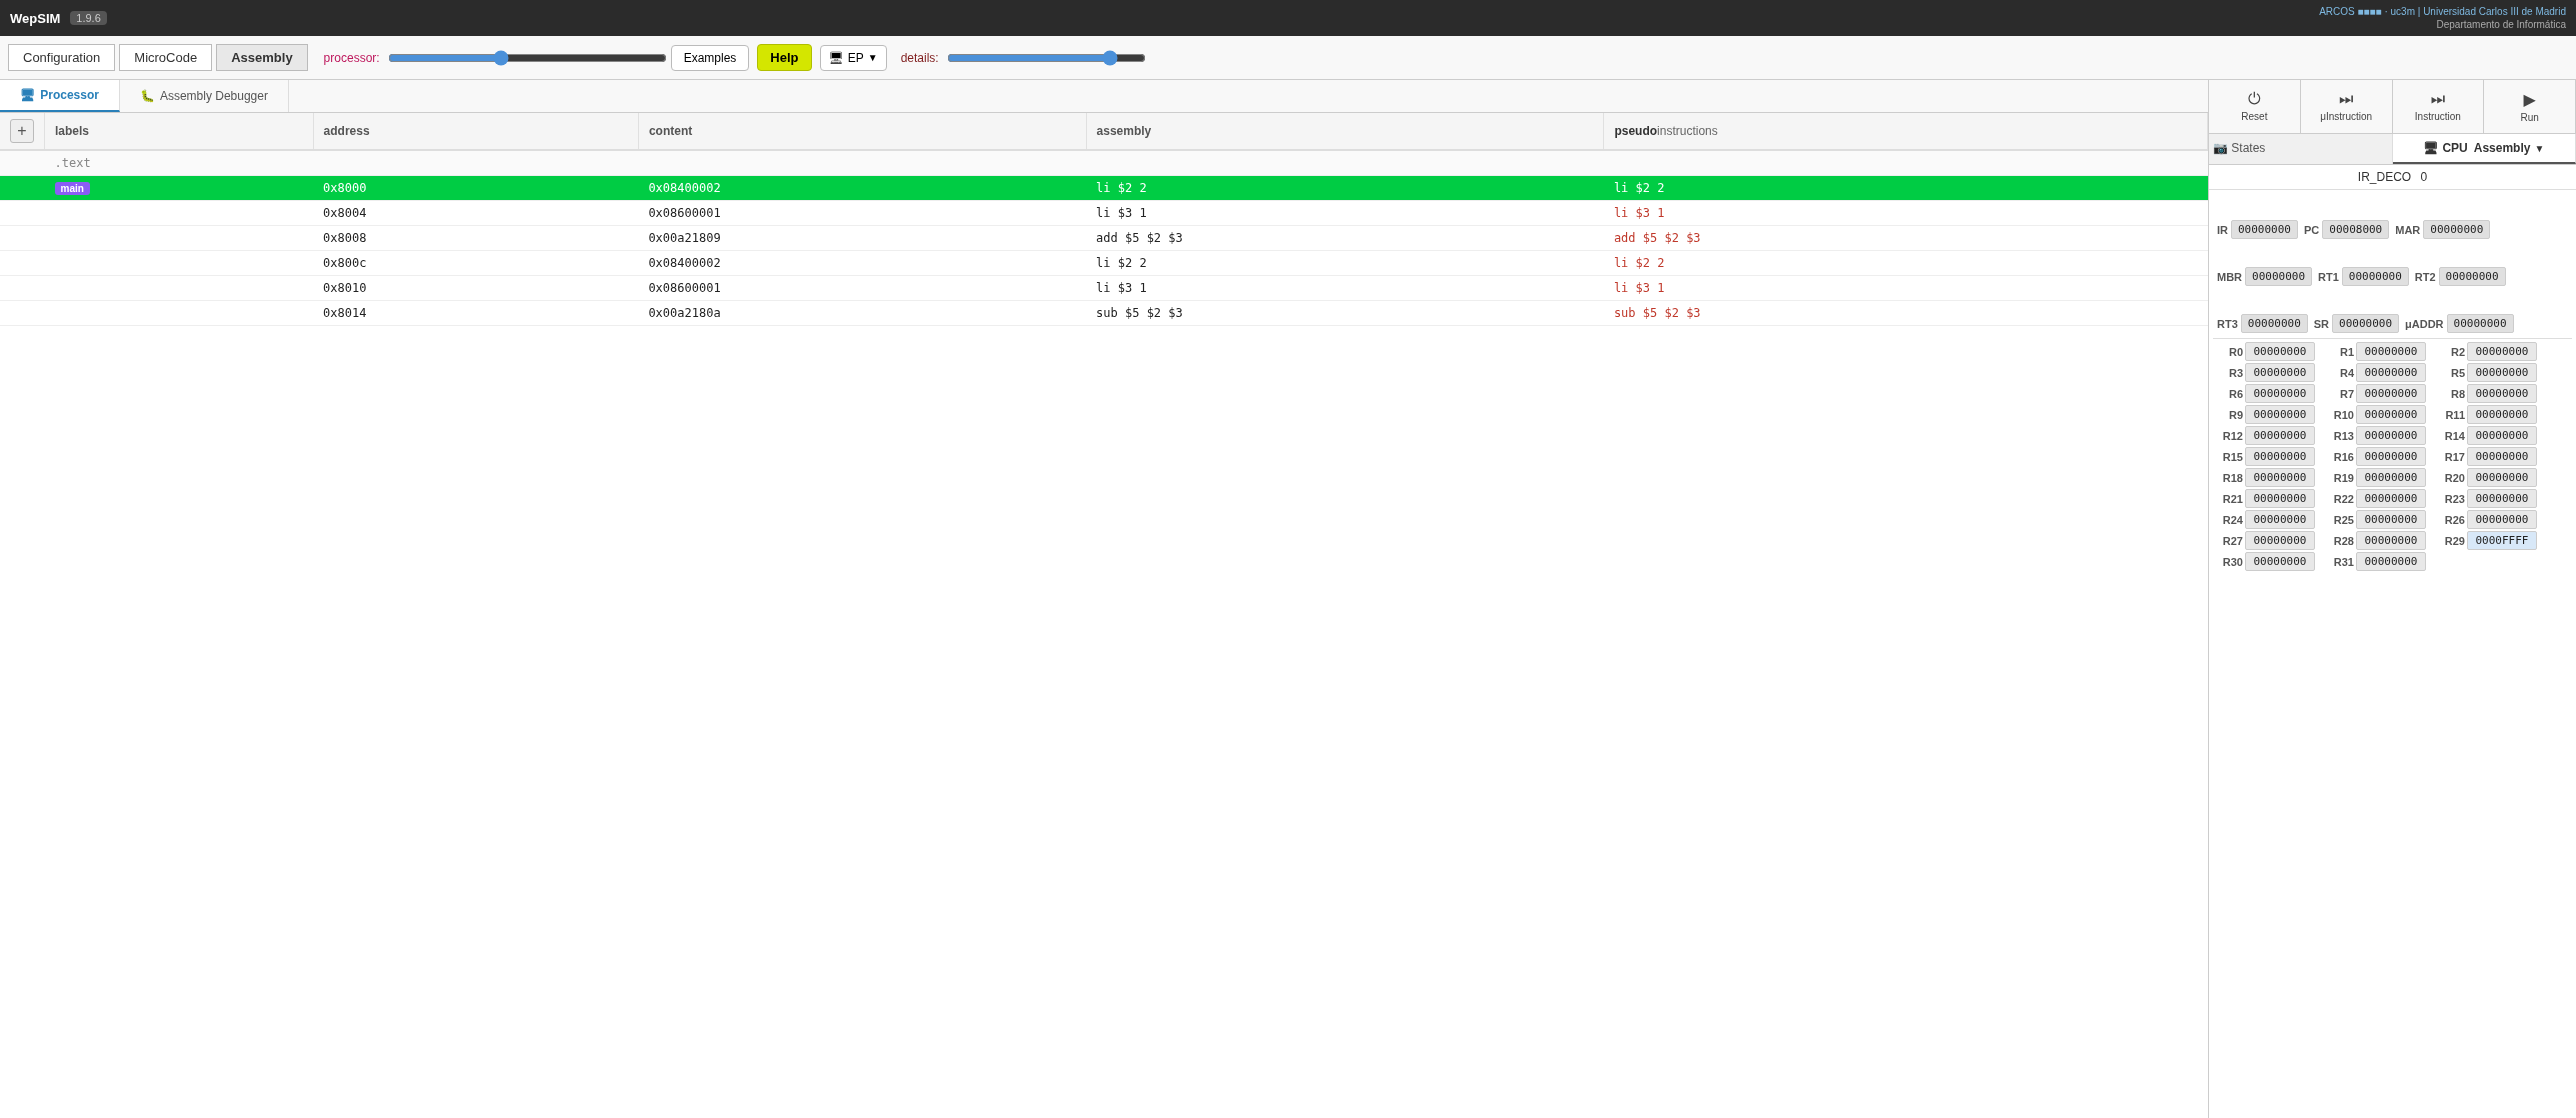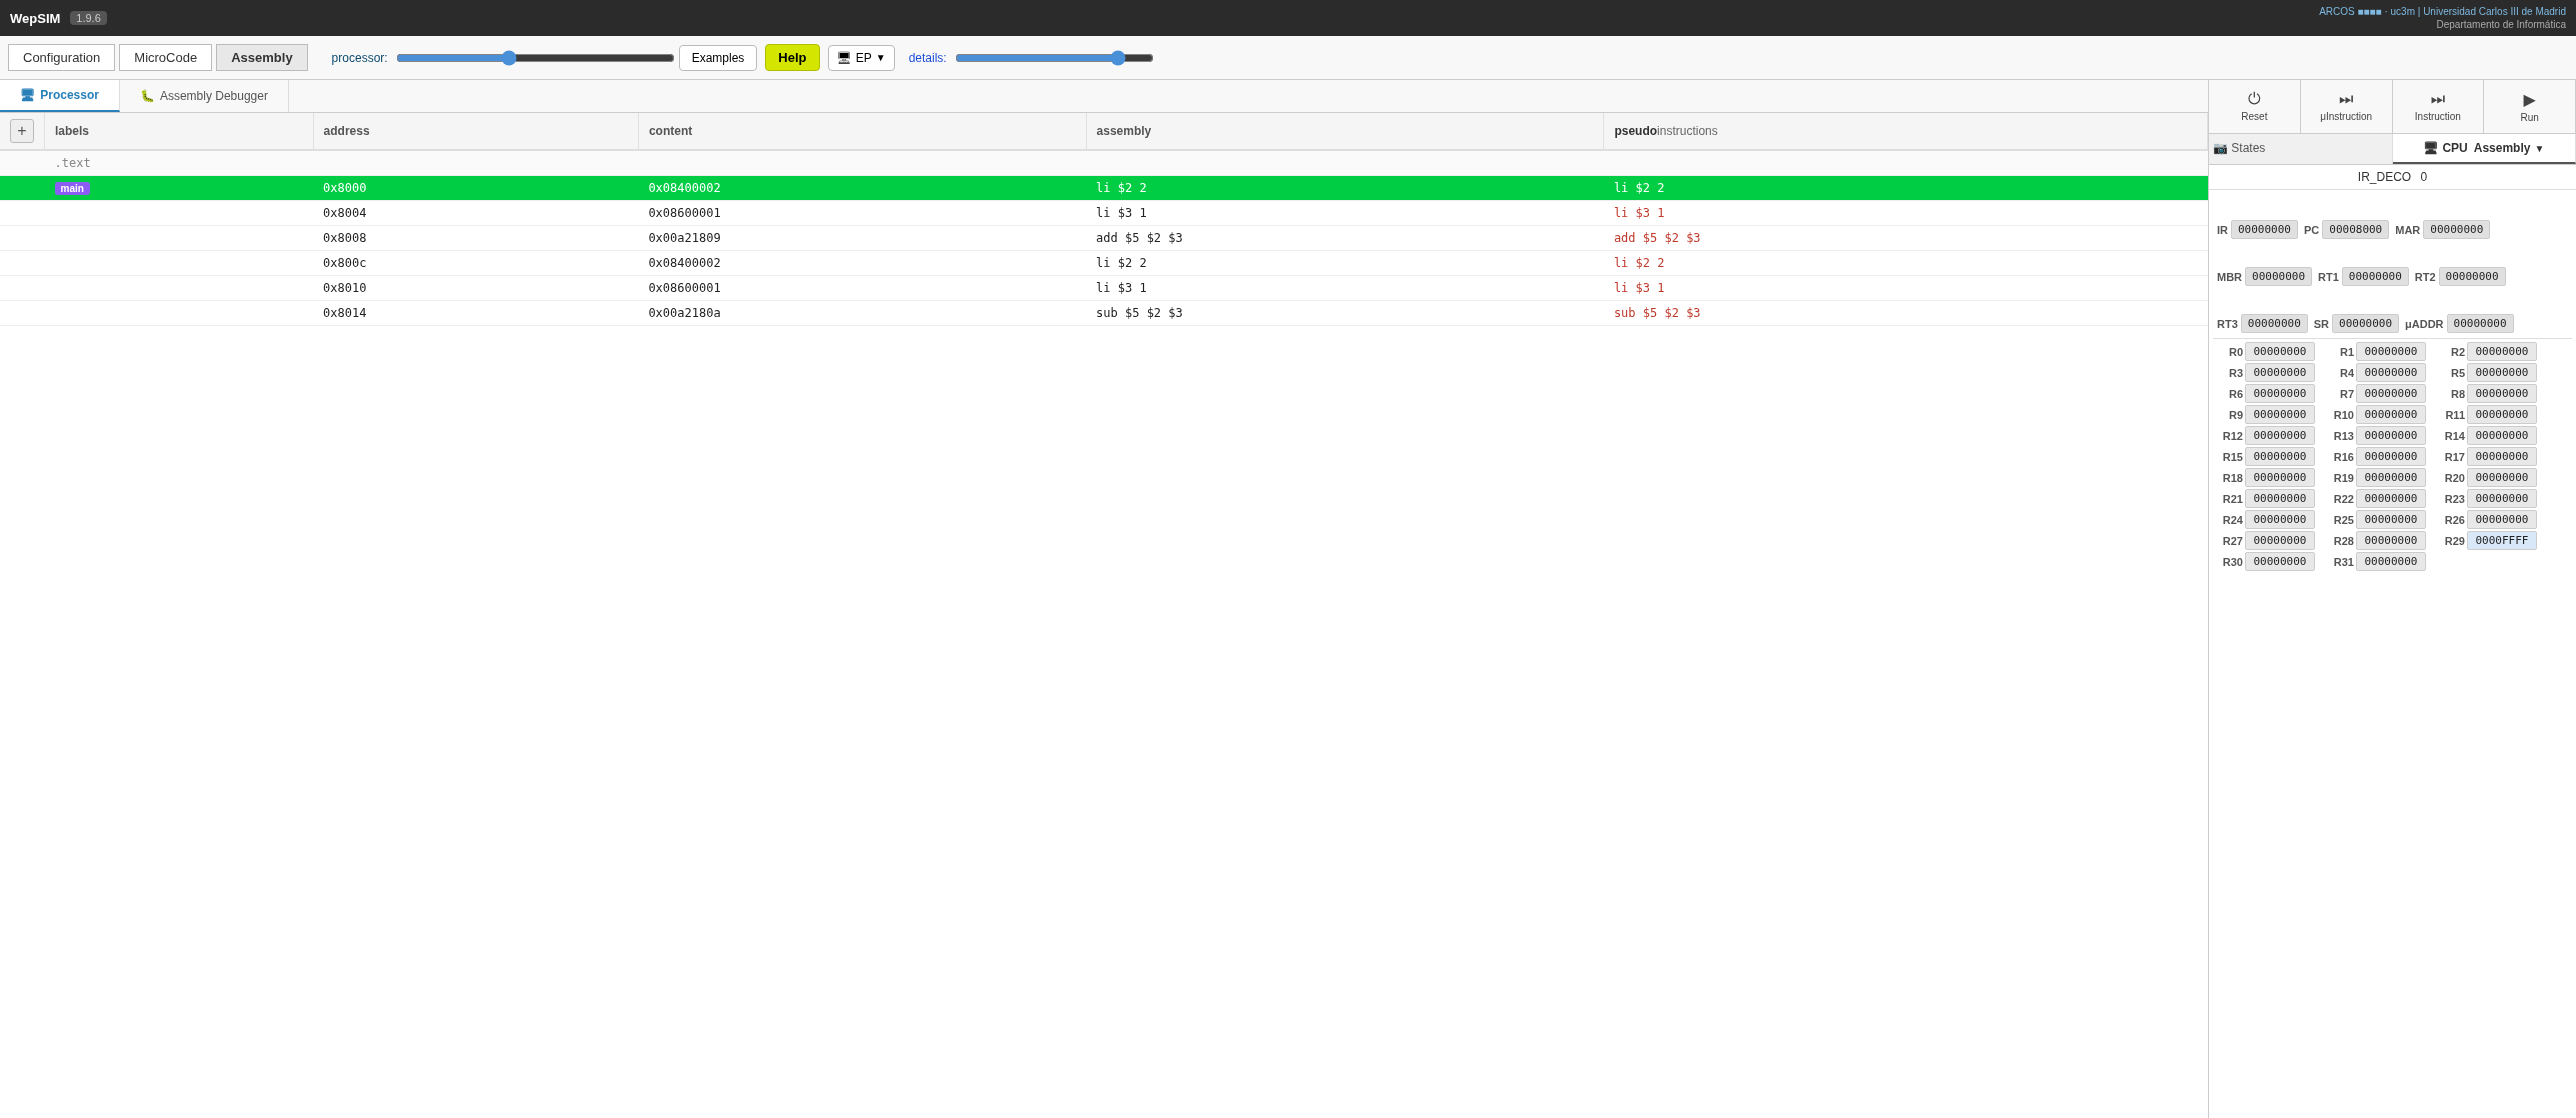--- a/index.html
+++ b/index.html
@@ -20,28 +20,28 @@
     }
 
     
     #navbar {
       display: flex; align-items: center; background: #f8f8f8; border-bottom: 1px solid #ccc; padding: 4px 8px; gap: 4px; height: 44px;
     }
     .nav-tab {
       border: 1px solid #bbb; background: #fff; border-radius: 0; padding: 5px 14px; font-size: 13px; cursor: pointer; color: #333;
     }
     .nav-tab.active { background: #e8e8e8; font-weight: 600; }
-    #processor-label { color: #0c4a6e; font-size: 12px; margin-left: 20px; }
+    #processor-label { color: #be185d; font-size: 12px; margin-left: 12px; }
     #processor-slider-wrap { display: flex; align-items: center; margin-left: 4px; }
     #processor-slider { width: 279px; accent-color: #4a90d9; }
     #examples-btn { background: #fff; border: 1px solid #bbb; border-radius: 4px; padding: 5px 12px; cursor: pointer; font-size: 12px; margin-left: 0; }
     #help-btn { background: #d4e600; border: 1px solid #b0be00; border-radius: 4px; padding: 5px 12px; cursor: pointer; font-size: 13px; font-weight: bold; margin-left: 4px; }
     #ep-btn { background: #fff; border: 1px solid #bbb; border-radius: 4px; padding: 5px 8px; cursor: pointer; font-size: 12px; margin-left: 4px; display: flex; align-items: center; gap: 4px; }
     #dropdown-arrow { font-size: 10px; }
-    #details-label { color: #1d4ed8; font-size: 12px; margin-left: 10px; }
+    #details-label { color: #7f1d1d; font-size: 12px; margin-left: 10px; }
     #details-slider-wrap { display: flex; align-items: center; margin-left: 4px; }
     #details-slider { width: 199px; accent-color: #4a90d9; }
 
     
     #content {
       display: flex; height: calc(100vh - 80px);
     }
 
     
     #left-panel {

